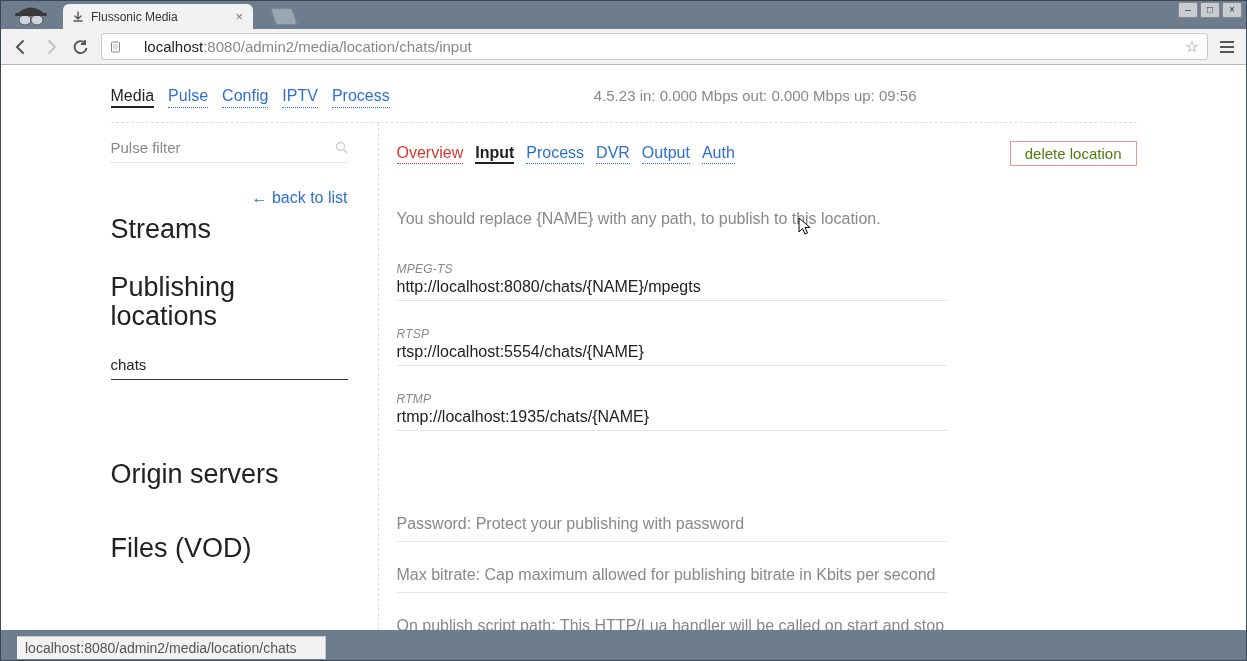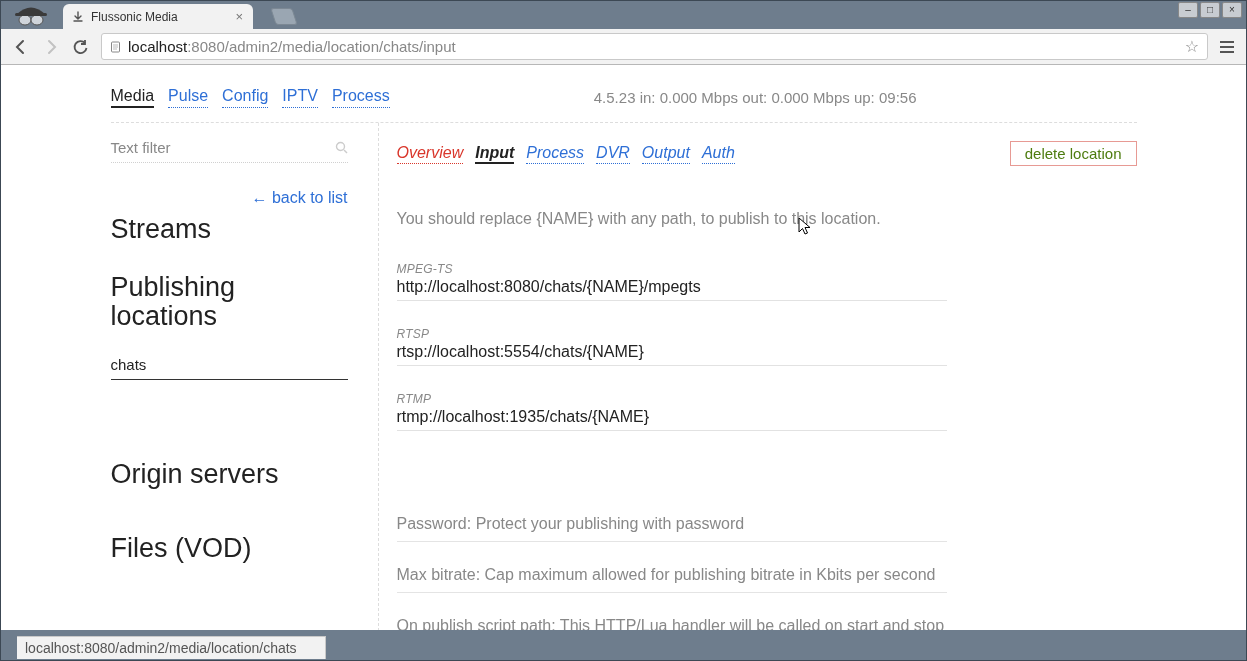--- a/index.html
+++ b/index.html
@@ -89,42 +89,42 @@
   .nav-btn.disabled { color: #bcbcbc; }
   .omnibox {
     flex: 1;
     height: 27px;
     border: 1px solid #c9c9c9;
     background: #fff;
     border-radius: 3px;
     display: flex;
     align-items: center;
     padding: 0 8px;
-    gap: 6px;
+    gap: 22px;
   }
   .url { font-size: 15px; color: #888; white-space: nowrap; }
   .url .host { color: #222; }
   .star { color: #888; font-size: 16px; }
   .menu-btn { width: 18px; display:flex; flex-direction:column; gap:3px; padding:2px;}
   .menu-btn span { height:2px; background:#555; width:100%; }
 
   .viewport {
     background: #fff;
     height: 565px;
     overflow: hidden;
     position: relative;
   }
   .page {
     width: 1026px;
     margin: 0 auto;
     padding-top: 22px;
   }
   .topbar {
     display: flex;
-    align-items: center;
+    align-items: flex-start;
     justify-content: space-between;
     border-bottom: 1px dashed #ddd;
     padding-bottom: 14px;
   }
   .nav-links { display: flex; gap: 14px; font-size: 16px; }
   .nav-links a { color: #2e6fd6; text-decoration: none; border-bottom: 1px dotted #2e6fd6; padding-bottom: 1px;}
   .nav-links a.active { color: #222; border-bottom: 2px solid #222; font-weight: 500;}
   .status { color: #888; font-size: 15px; margin-right: 220px;}
   .body {
     display: flex;
@@ -156,21 +156,21 @@
   .main {
     flex: 1;
     padding: 18px 0 0 18px;
   }
   .tabsrow {
     display: flex;
     align-items: center;
     gap: 14px;
   }
   .tabsrow .tabs { display:flex; gap: 12px; font-size: 16px;}
-  .tabsrow .tabs a { color: #2e6fd6; text-decoration: none; border-bottom: 1px dotted #2e6fd6; font-style: italic;}
+  .tabsrow .tabs a { color: #2e6fd6; text-decoration: none; border-bottom: 1px dotted #2e6fd6;}
   .tabsrow .tabs a.overview { color: #d9362b; border-bottom: 1px dotted #d9362b;}
   .tabsrow .tabs a.active { color: #222; font-weight: 600; border-bottom: 2px solid #222;}
   .delete-btn {
     margin-left: auto;
     color: #4d7c0f;
     border: 1px solid #e79a94;
     background: #fff;
     padding: 3px 14px;
     font-size: 15px;
     cursor: pointer;
@@ -278,21 +278,21 @@
           <a href="#">Config</a>
           <a href="#">IPTV</a>
           <a href="#">Process</a>
         </div>
         <div class="status">4.5.23   in: 0.000 Mbps   out: 0.000 Mbps   up: 09:56</div>
       </div>
 
       <div class="body">
         <div class="sidebar">
           <div class="filter">
-            <span>Text filter</span>
+            <span>Pulse filter</span>
             <svg width="13" height="13" viewBox="0 0 13 13">
                 <circle cx="5.5" cy="5.5" r="4" stroke="#ccc" fill="none" stroke-width="1.4"></circle>
                 <path d="M9 9 L12 12" stroke="#ccc" stroke-width="1.4"></path>
               </svg>
           </div>
           <div class="backlink"><a href="#">← back to list</a></div>
 
           <div class="side-h mt8">Streams</div>
           <div class="side-h mt30">Publishing locations</div>
           <div class="sel-item">chats</div>

